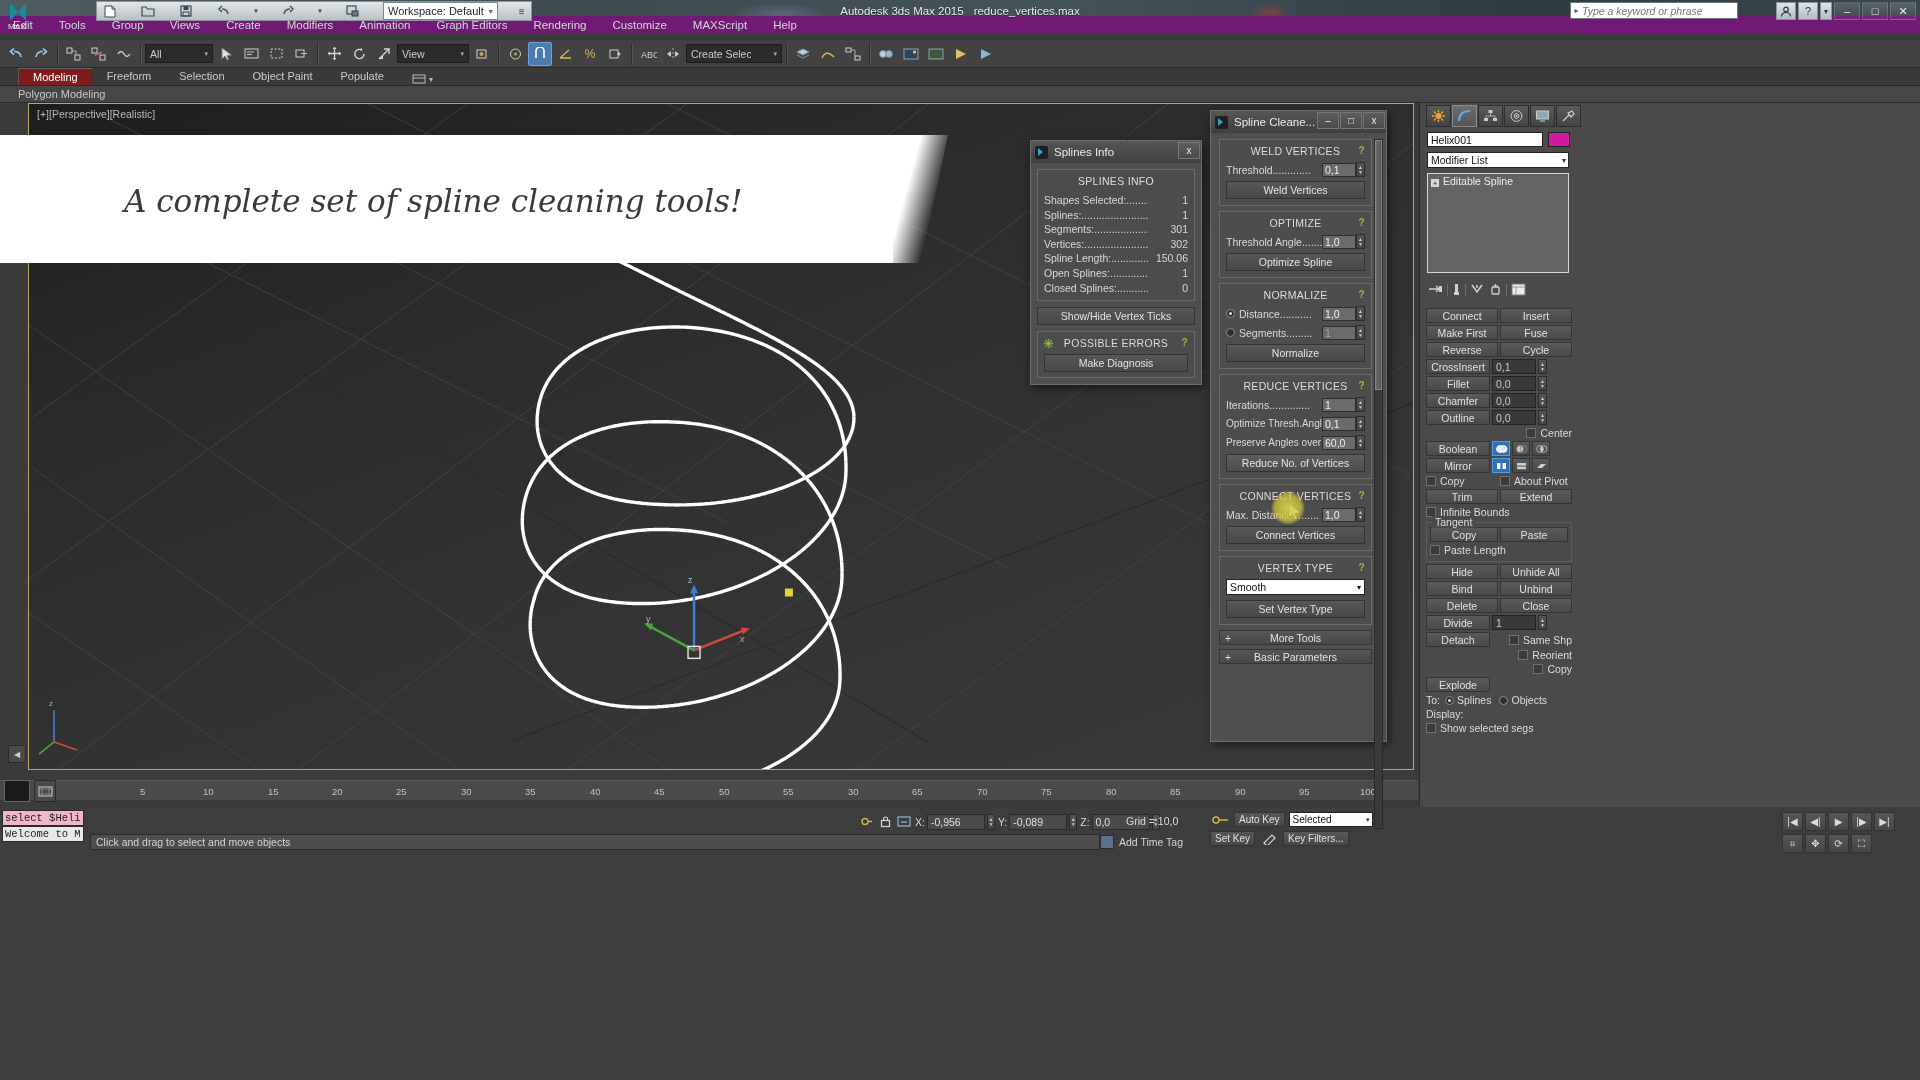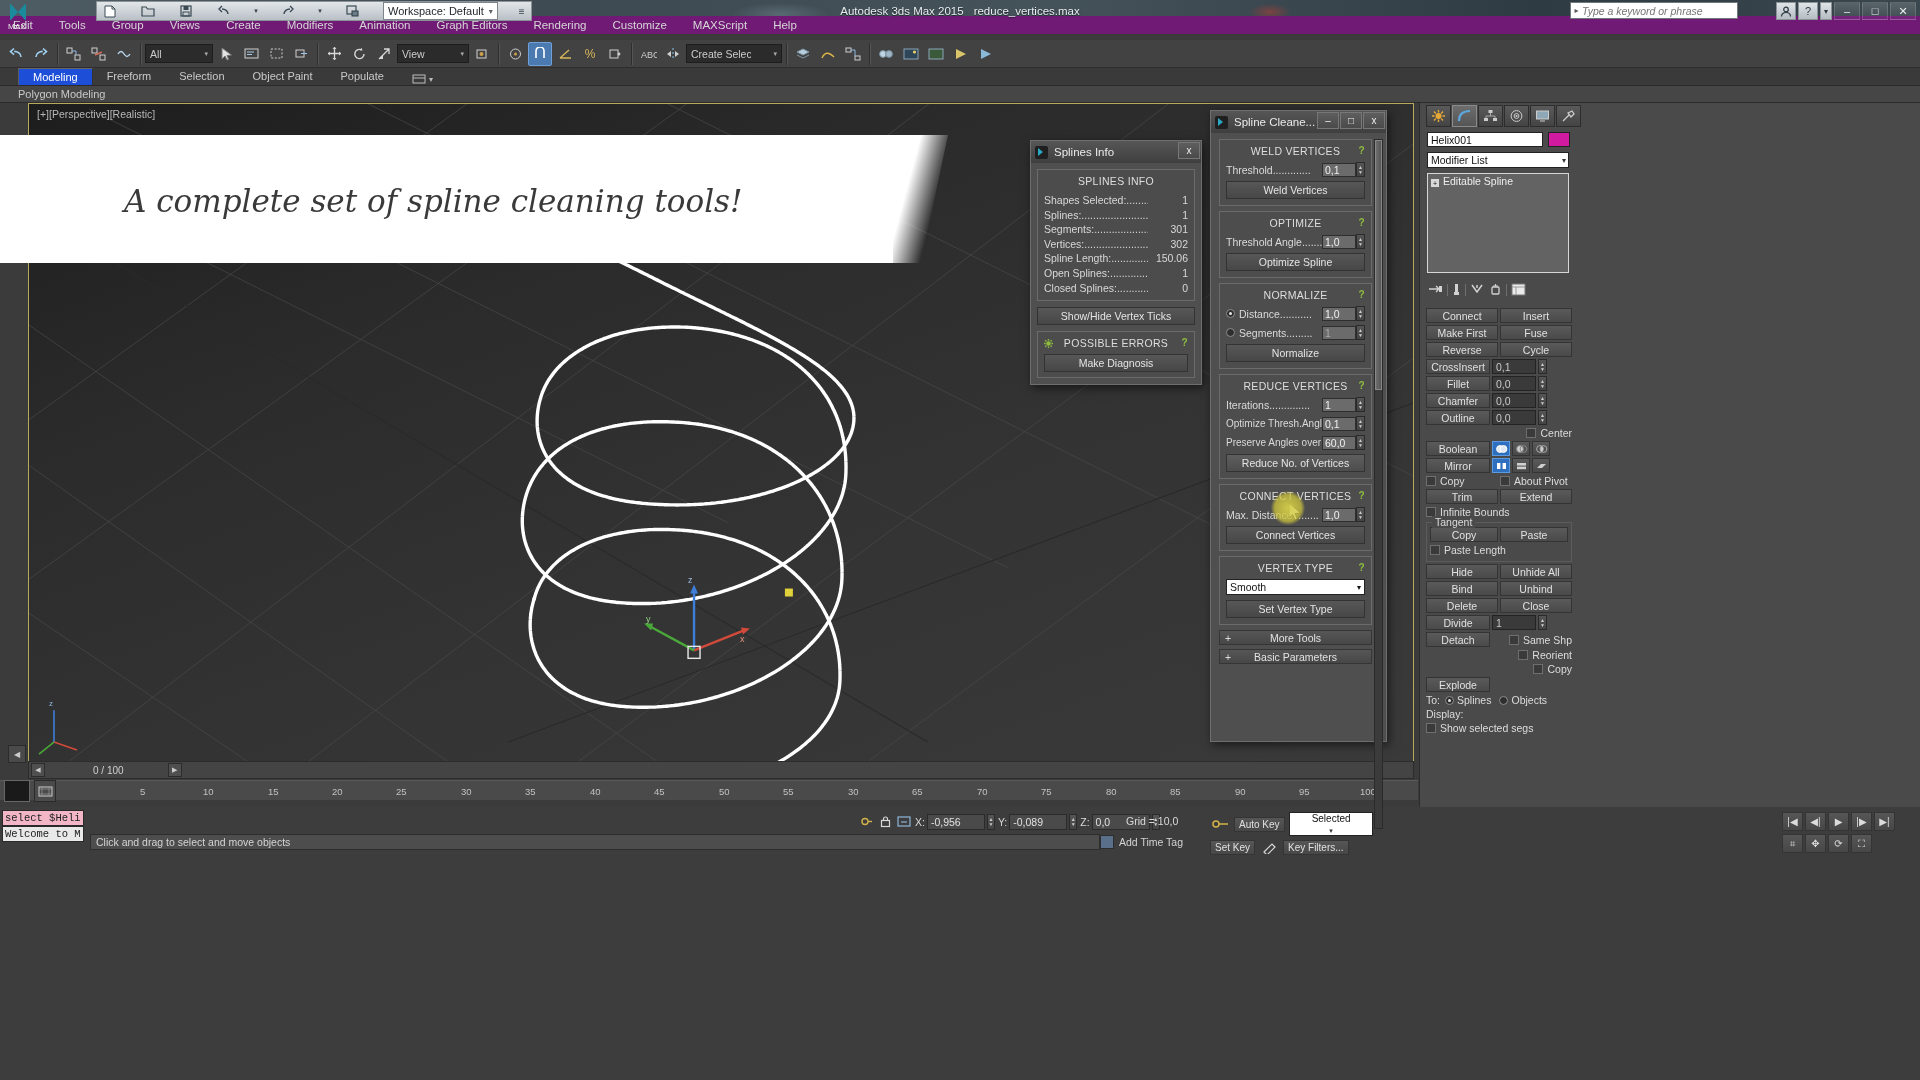--- a/index.html
+++ b/index.html
@@ -118,21 +118,21 @@
   .tb-combo .cv { white-space:nowrap; overflow:hidden; }
   .tb-combo .ca { font-size:7px; color:#aaa; margin-left:4px; }
 
   
   .ribbon {
     position:absolute; left:0; top:68px; width:1920px; height:18px;
     background:#3a3a3a; display:flex; align-items:flex-end; padding-left:18px;
     border-bottom:1px solid #2a2a2a;
   }
   .ribbon .rt { padding:0 14px; height:17px; line-height:17px; color:#c9c9c9; font-size:11px; }
-  .ribbon .rt.active { color:#fff; background:#1d4ed8; border-top:1px solid #666; border-left:1px solid #5c5c5c; border-right:1px solid #333; }
+  .ribbon .rt.active { color:#fff; background:#7f1d1d; border-top:1px solid #666; border-left:1px solid #5c5c5c; border-right:1px solid #333; }
   .ribbon .rdd { margin-left:14px; display:flex; align-items:center; gap:3px; color:#bbb; }
   .subribbon {
     position:absolute; left:0; top:86px; width:1920px; height:17px;
     background:#464646; border-bottom:1px solid #2b2b2b;
     display:flex; align-items:center; padding-left:18px; color:#c8c8c8; font-size:11px;
   }
 
   
   .viewport {
     position:absolute; left:28px; top:103px; width:1386px; height:667px;
@@ -381,22 +381,22 @@
   .coords .axis .sp { width:8px;height:16px;background:linear-gradient(#555,#444);border:1px solid #2b2b2b;
     display:flex;flex-direction:column;align-items:center;justify-content:center;font-size:5px;color:#ccc;line-height:5px; }
   .gridlbl { position:absolute; left:1126px; top:8px; color:#dadada; font-size:10.5px; }
   .addtimetag { position:absolute; left:1100px; top:28px; display:flex;align-items:center;gap:5px;color:#d4d4d4;font-size:10.5px; }
   .addtimetag .ic { width:14px;height:14px;background:#5a6f8a;border:1px solid #2d2d2d; }
 
   .keycontrols { position:absolute; left:1210px; top:5px; width:200px; height:42px; }
   .kc-row { display:flex; align-items:center; gap:4px; margin-bottom:4px; }
   .kc-btn { height:15px; background:linear-gradient(#565656,#474747); border:1px solid #343434;
     color:#e0e0e0; font-size:10px; display:flex;align-items:center;justify-content:center;padding:0 4px; }
-  .kc-combo { height:24px; width:84px; background:#fff; border:1px solid #222; color:#111; font-size:10px;
-    display:flex;align-items:center;justify-content:space-between;padding:0 2px 0 3px;flex-direction:column; }
+  .kc-combo { height:15px; width:84px; background:#fff; border:1px solid #222; color:#111; font-size:10px;
+    display:flex;align-items:center;justify-content:space-between;padding:0 2px 0 3px; }
   .kc-key { width:20px;height:15px; display:flex;align-items:center;justify-content:center;color:#d2b24a;font-size:12px; }
 
   .playback { position:absolute; right:6px; top:5px; width:132px; height:42px; }
   .playback .pb {
     width:21px;height:19px; background:linear-gradient(#565656,#474747); border:1px solid #343434;
     color:#dcdcdc; font-size:10px; display:flex;align-items:center;justify-content:center;
   }
 
   
   .cursor { position:absolute; z-index:90; pointer-events:none; }
@@ -764,25 +764,20 @@
     </svg>
 
     <div class="vp-label">[+][Perspective][Realistic]</div>
   </div>
   <div class="vp-tb-arrow" style="position:absolute;left:8px;top:745px;">◀</div>
 
   <div class="banner">
     <div class="banner-txt">A complete set of spline cleaning tools!</div>
   </div>
 
-  <div class="trackbar">
-    <div class="tb-a">◀</div>
-    <div class="frame">0 / 100</div>
-    <div class="tb-a" style="margin-left:44px;">▶</div>
-  </div>
   <div class="ruler">
     <div class="tick" style="left:140px;">5</div>
     <div class="tick" style="left:203px;">10</div>
     <div class="tick" style="left:268px;">15</div>
     <div class="tick" style="left:332px;">20</div>
     <div class="tick" style="left:396px;">25</div>
     <div class="tick" style="left:461px;">30</div>
     <div class="tick" style="left:525px;">35</div>
     <div class="tick" style="left:590px;">40</div>
     <div class="tick" style="left:654px;">45</div>

